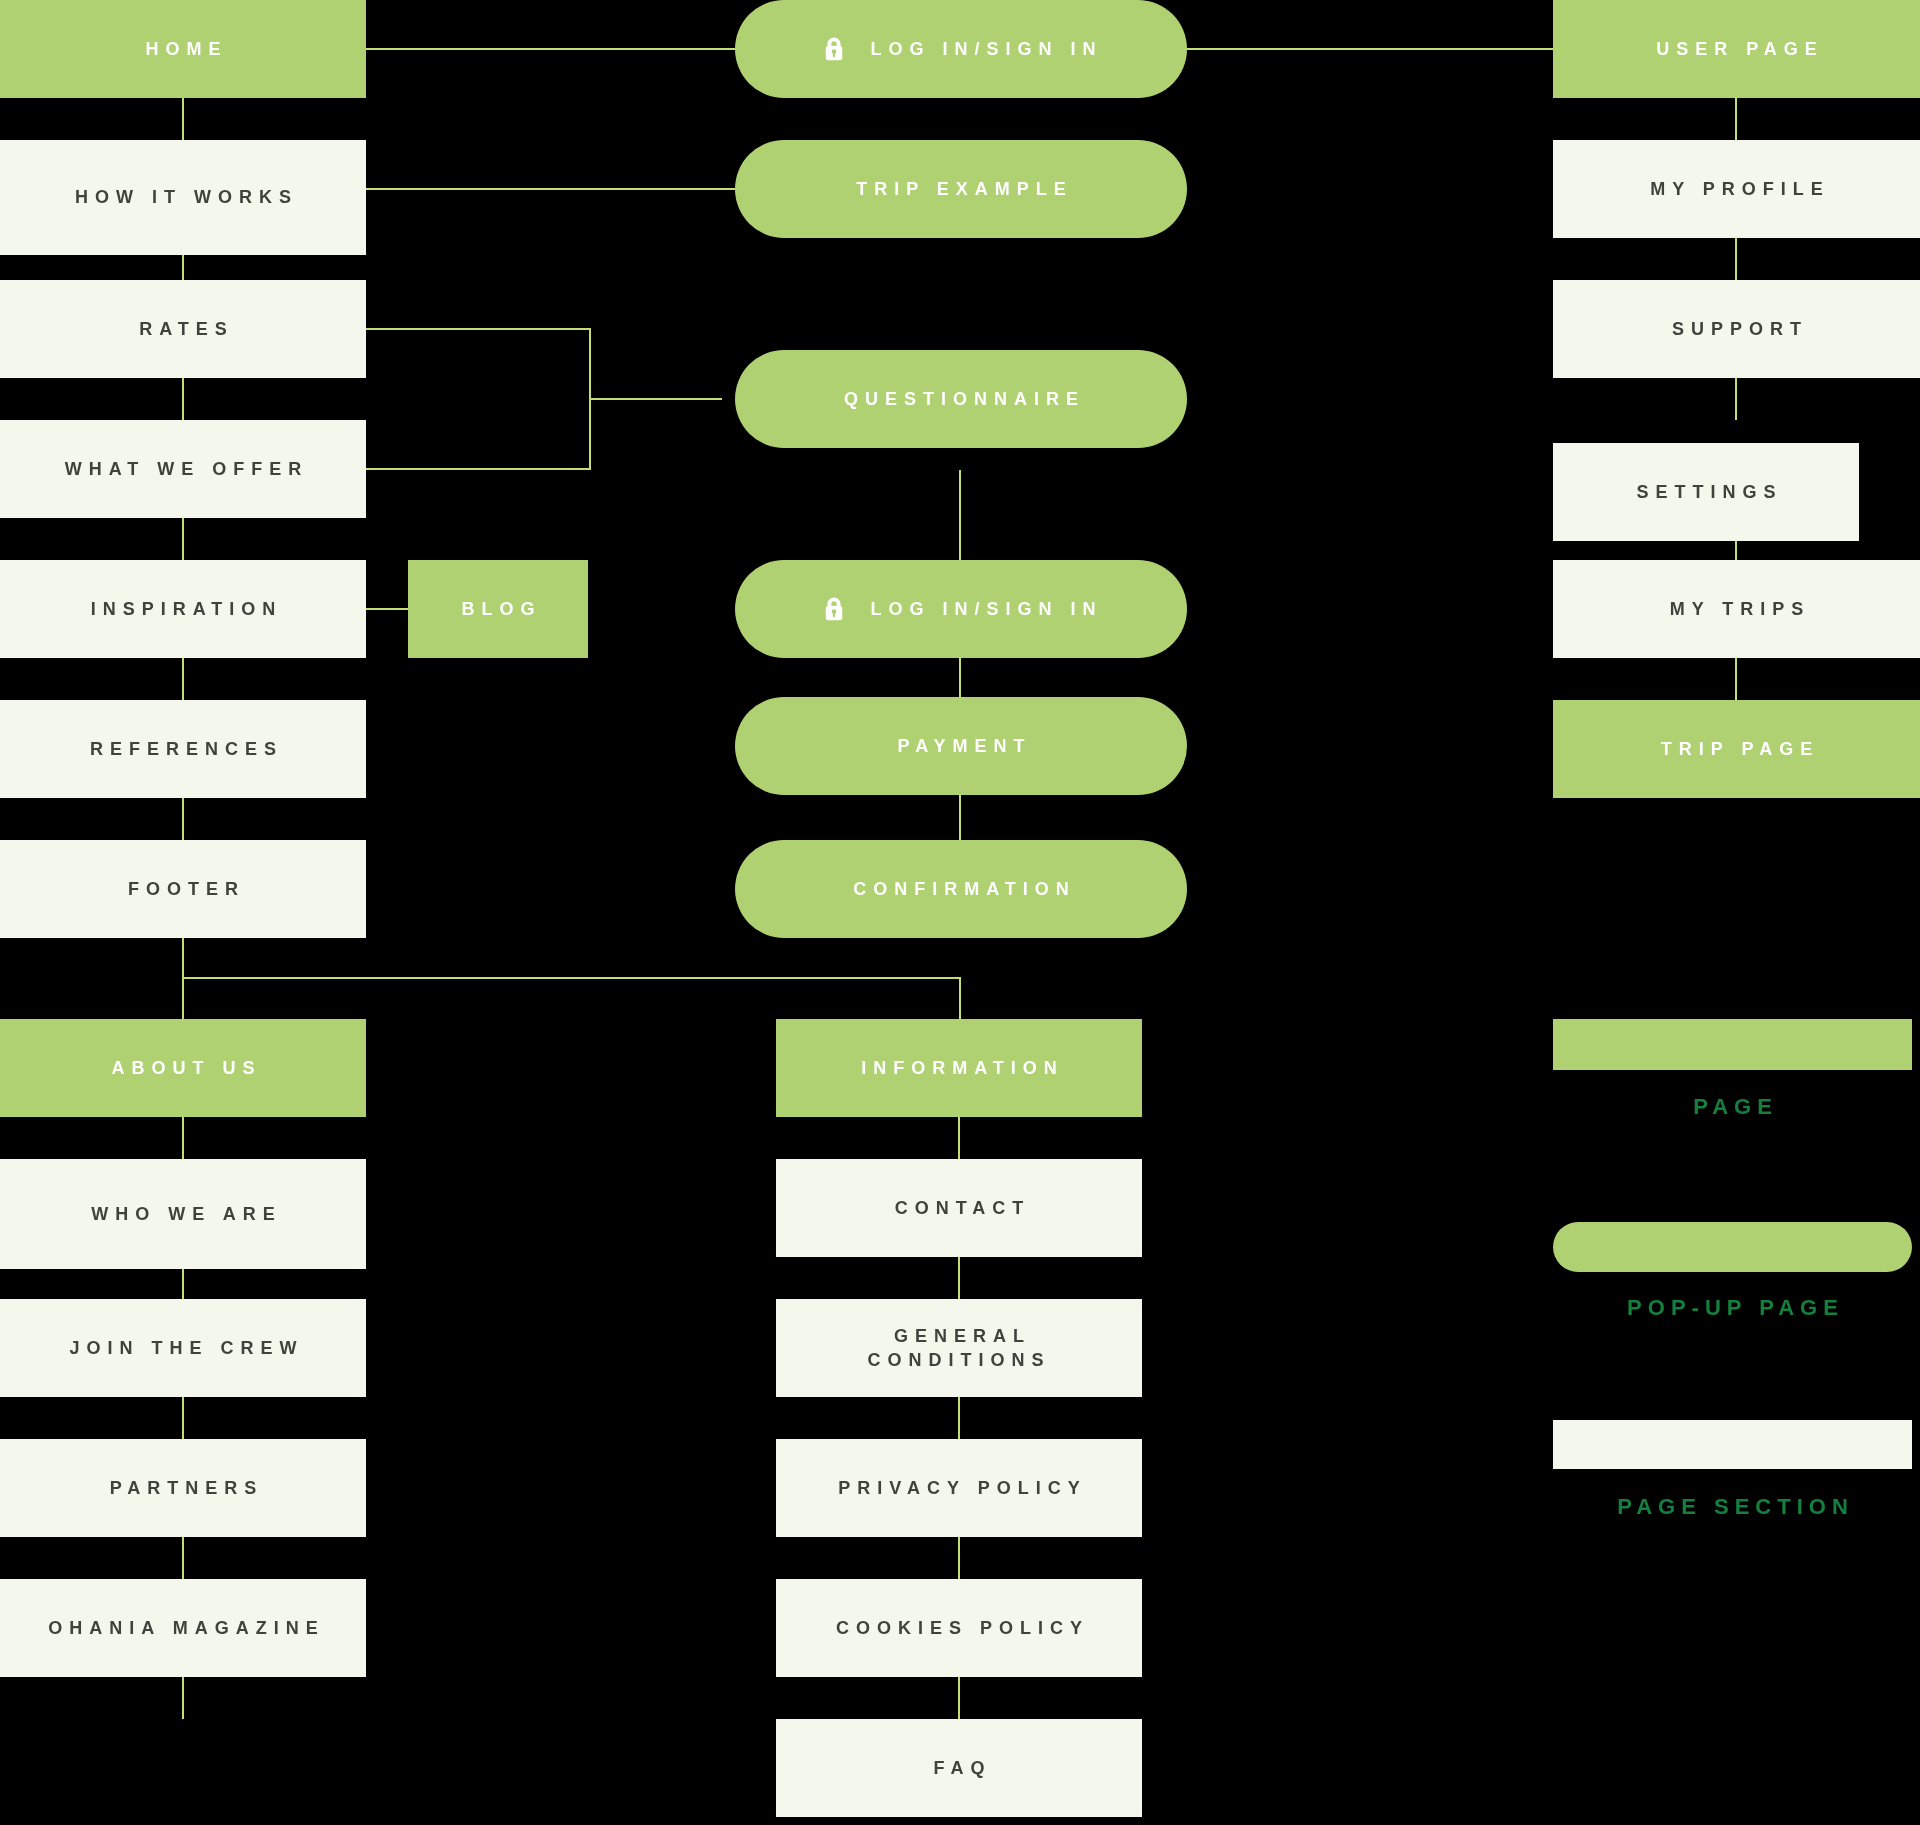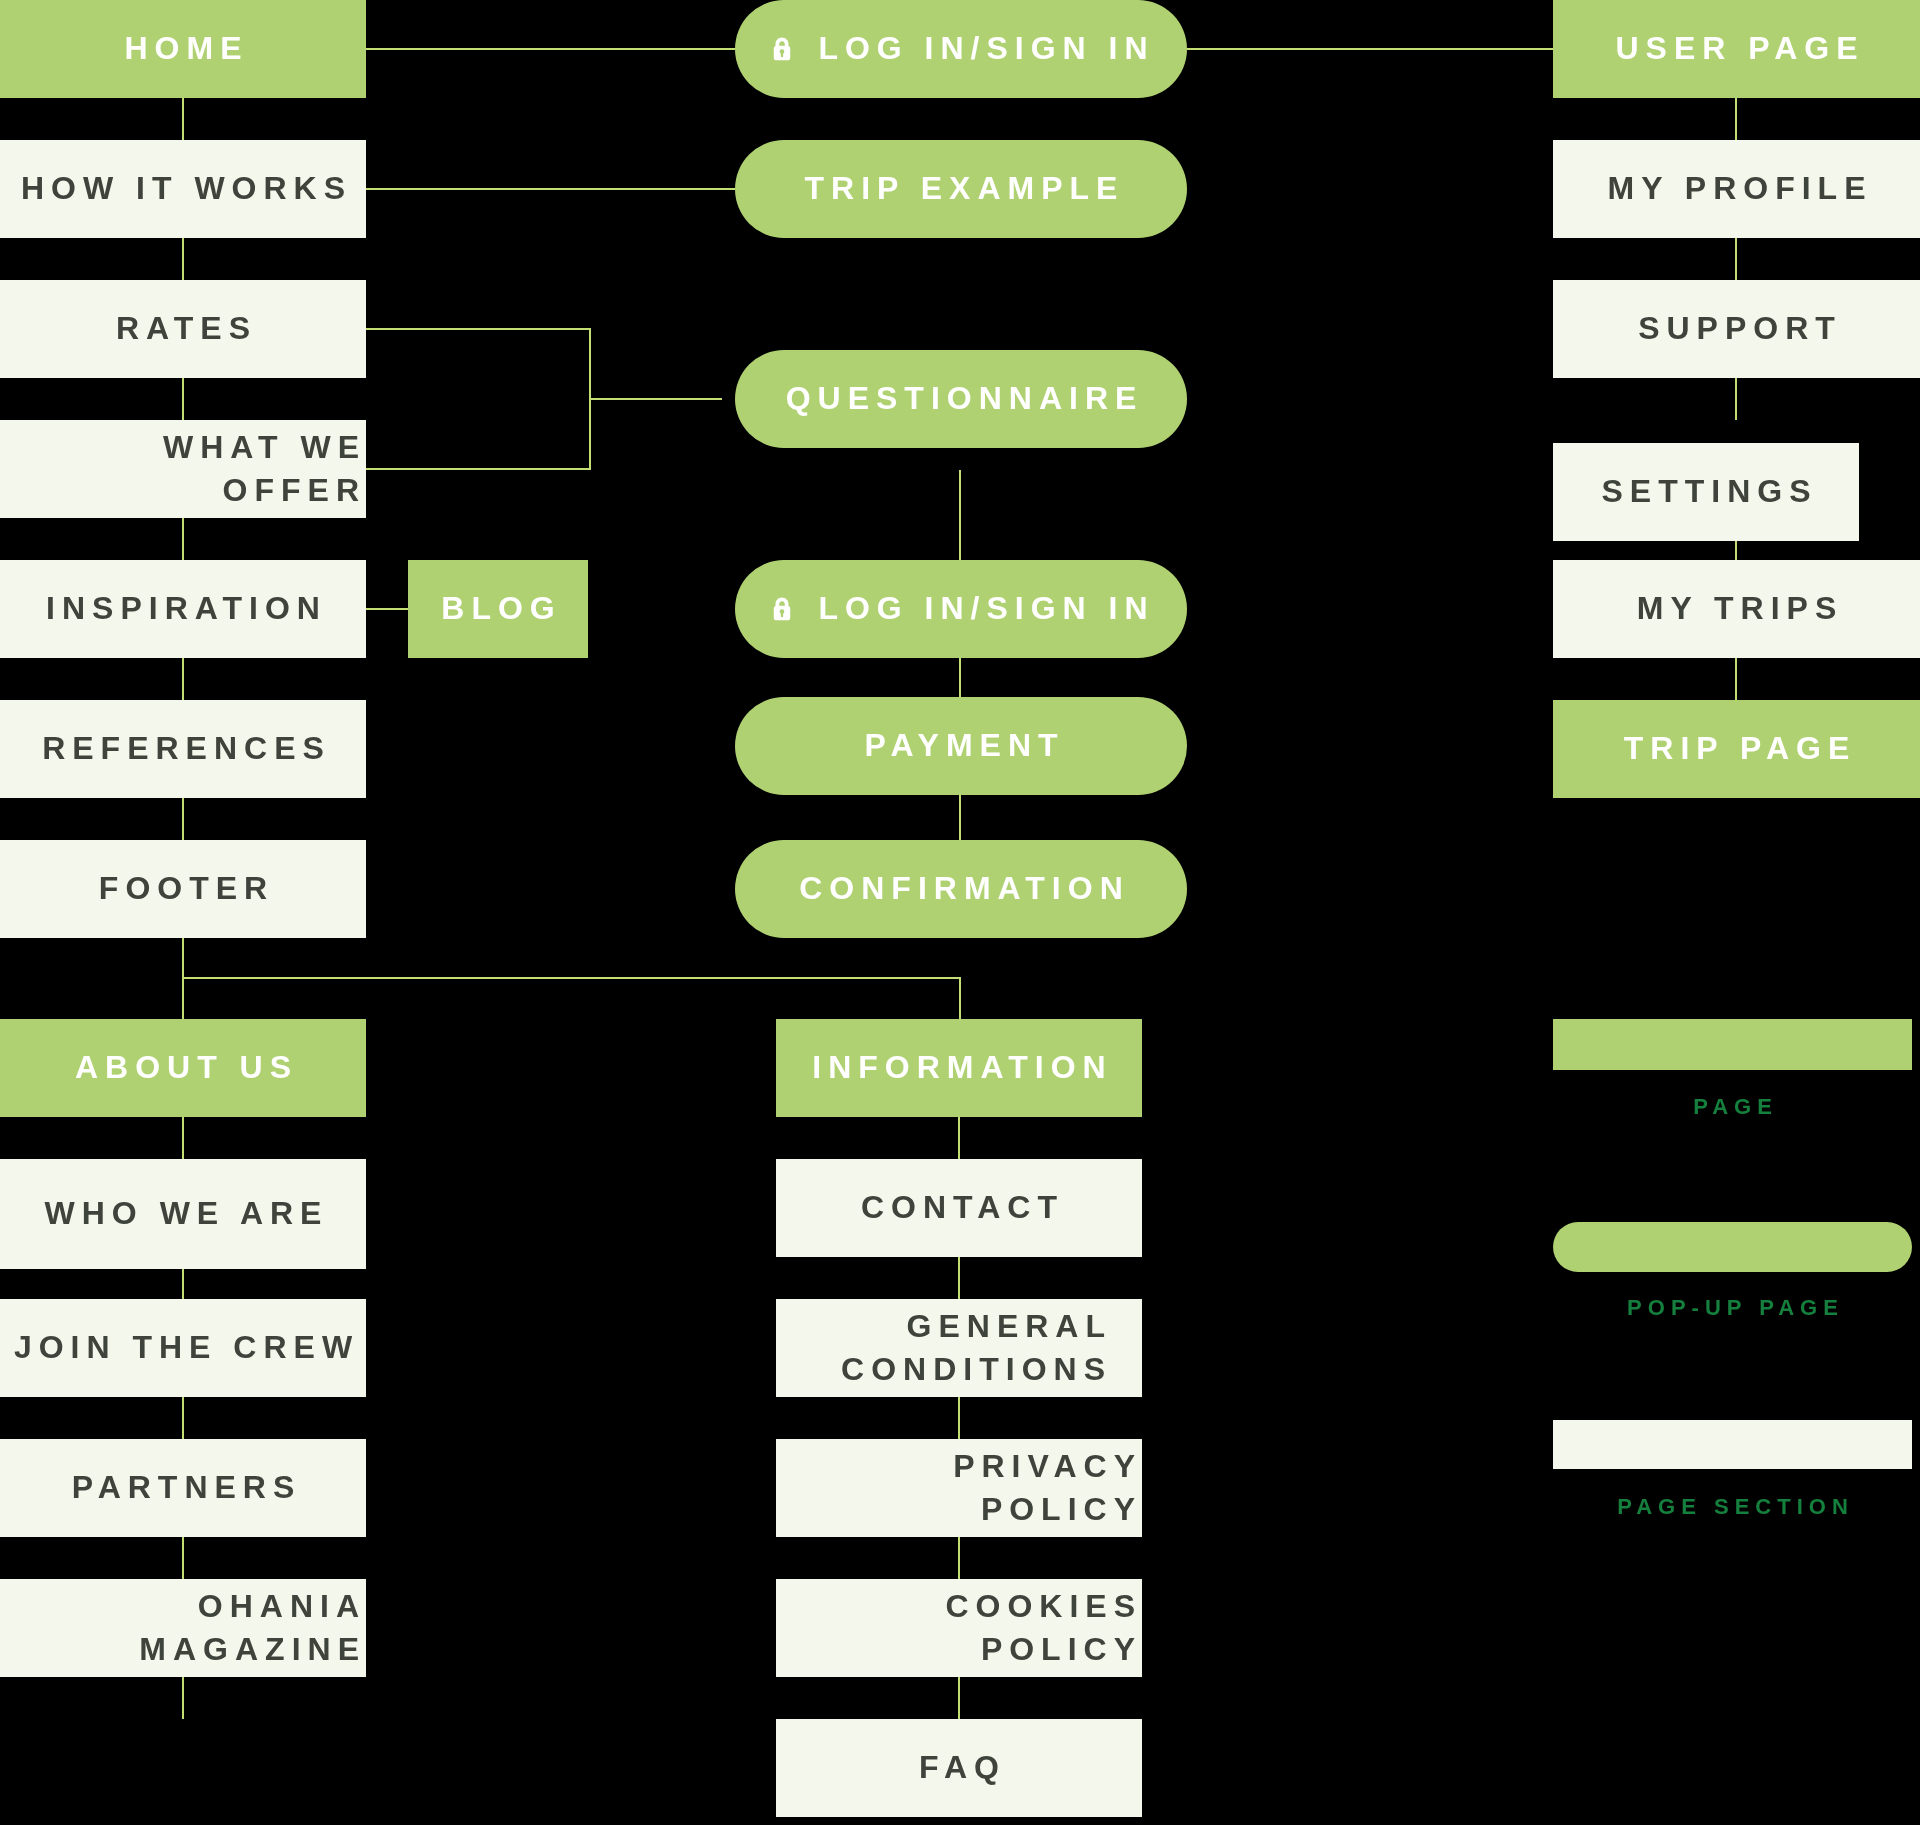--- a/index.html
+++ b/index.html
@@ -1,19 +1,19 @@
 <!DOCTYPE html>
 <html><head>
 <meta charset="utf-8">
 <style>
   html,body{margin:0;padding:0;background:#000;}
   #canvas{position:relative;width:1920px;height:1825px;background:#000;overflow:hidden;
           font-family:"Liberation Sans", sans-serif;}
   .box{position:absolute;display:flex;align-items:center;justify-content:center;
-       font-size:32px;font-weight:700;letter-spacing:7px;text-indent:7px;text-align:right;
+       font-size:18px;font-weight:700;letter-spacing:7px;text-indent:7px;text-align:center;
        line-height:1.35;box-sizing:border-box;}
   .green{background:#afd171;color:#ffffff;}
   .white{background:#f4f7eb;color:#3e443c;}
   .pill{border-radius:49px;}
   
   .stack-pill::before,.stack-pill::after{content:"";position:absolute;width:100%;height:100%;
        border:2px solid #c3de72;border-radius:49px;box-sizing:border-box;z-index:-1;}
   .stack-pill::before{left:-8px;top:10px;}
   .stack-pill::after{left:-16px;top:20px;}
   
@@ -69,21 +69,21 @@
   <div class="line-v" style="left:958px;top:1537px;height:42px"></div>
   <div class="line-v" style="left:958px;top:1677px;height:42px"></div>
 
   <div class="line-v" style="left:1735px;top:98px;height:42px"></div>
   <div class="line-v" style="left:1735px;top:238px;height:42px"></div>
   <div class="line-v" style="left:1735px;top:378px;height:42px"></div>
   <div class="line-v" style="left:1735px;top:518px;height:42px"></div>
   <div class="line-v" style="left:1735px;top:658px;height:42px"></div>
 
   <div class="box green" style="left:0;top:0;width:366px;height:98px">HOME</div>
-  <div class="box white" style="left:0;top:140px;width:366px;height:98px">HOW IT WORKS</div>
+  <div class="box white" style="left:0;top:140px;width:366px;height:115px">HOW IT WORKS</div>
   <div class="box white" style="left:0;top:280px;width:366px;height:98px">RATES</div>
   <div class="box white" style="left:0;top:420px;width:366px;height:98px">WHAT WE OFFER</div>
   <div class="box white" style="left:0;top:560px;width:366px;height:98px">INSPIRATION</div>
   <div class="box white" style="left:0;top:840px;width:366px;height:98px">FOOTER</div>
   <div class="box white" style="left:0;top:700px;width:366px;height:98px">REFERENCES</div>
 
   <div class="box green" style="left:408px;top:560px;width:180px;height:98px">BLOG</div>
 
   <div class="box green pill" style="left:735px;top:0;width:452px;height:98px">
     <svg class="lock" viewBox="0 0 28 28" width="30" height="30">

